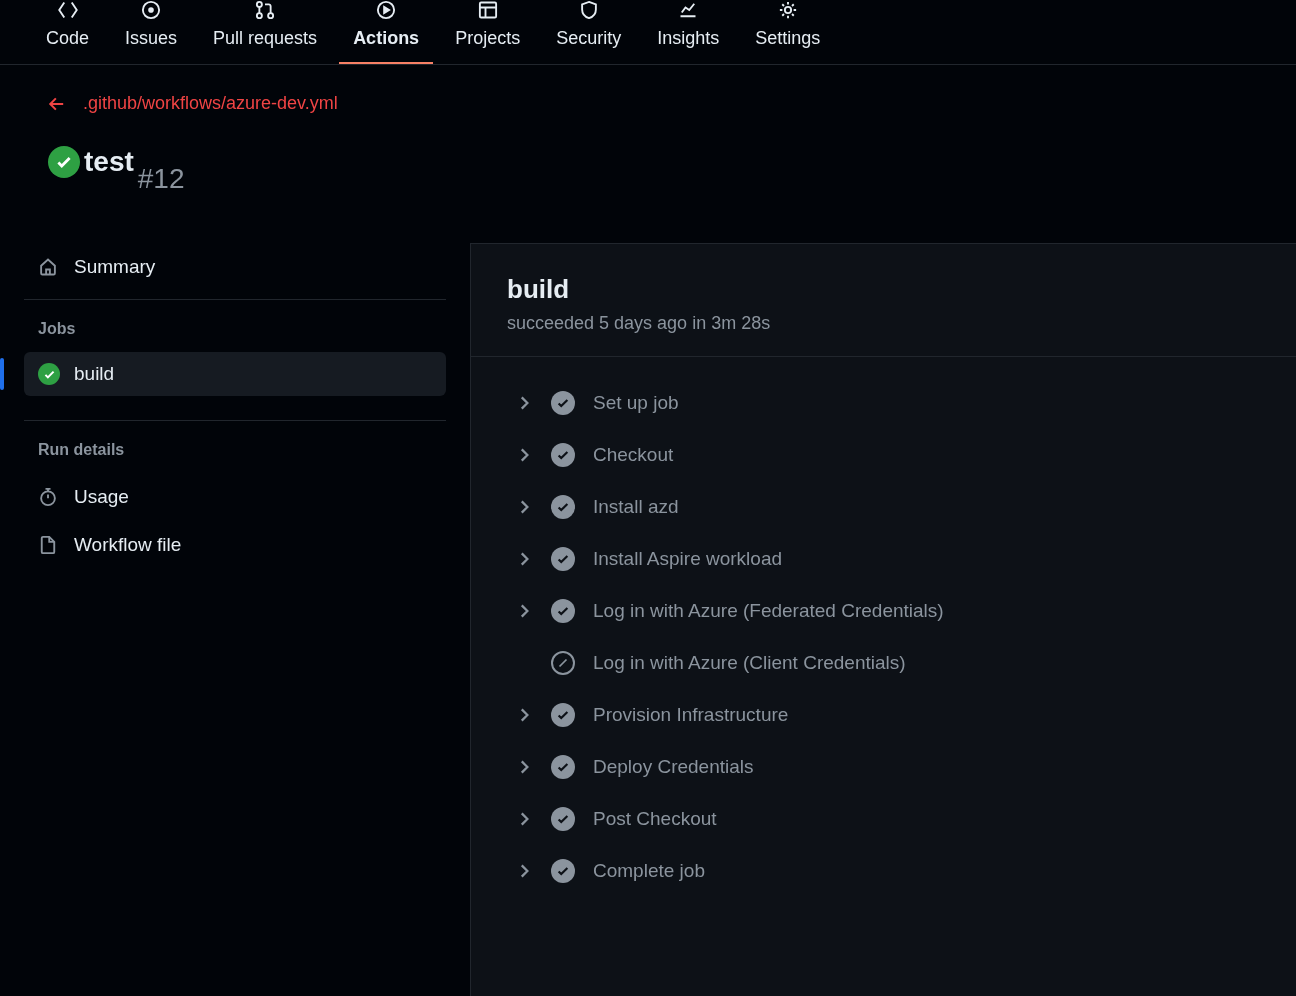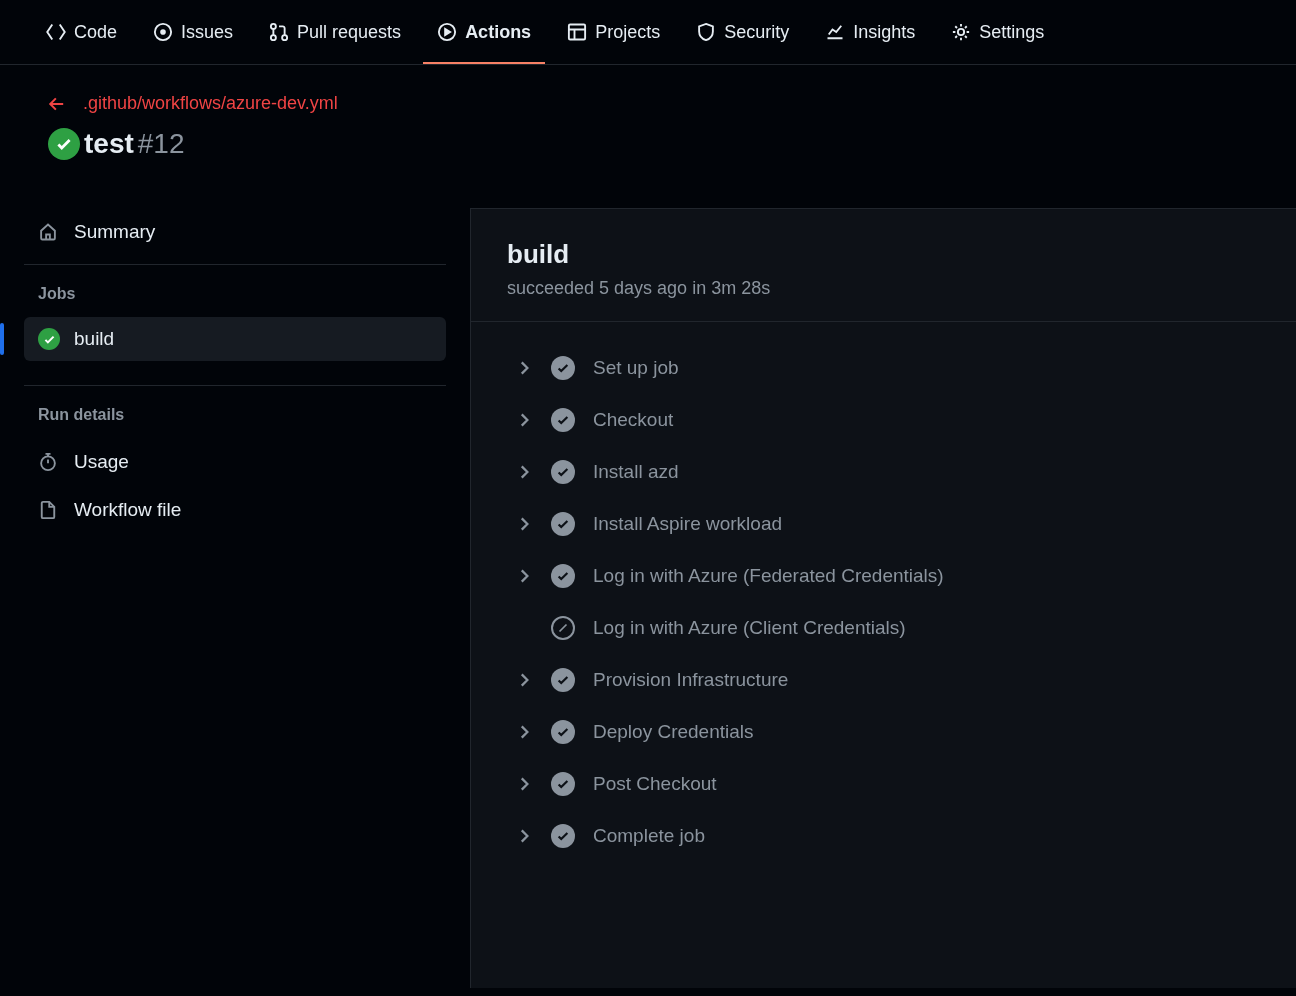--- a/index.html
+++ b/index.html
@@ -25,20 +25,21 @@
   .topnav-item {
     display:flex;
     align-items:center;
     gap:8px;
     padding:0 14px;
     height:64px;
     color:#e6edf3;
     font-size:18px;
     cursor:pointer;
     position:relative;
+    flex-direction:column;
   }
   .topnav-item.active {
     font-weight:600;
   }
   .topnav-item.active::after {
     content:"";
     position:absolute;
     left:0; right:0; bottom:0;
     height:2px;
     background:#f78166;
@@ -74,20 +75,21 @@
   .status-circle svg { width:18px; height:18px; color:#fff; }
   .run-title {
     font-size:28px;
     font-weight:700;
     color:#e6edf3;
   }
   .run-number {
     font-size:28px;
     font-weight:400;
     color:#8b949e;
+    margin-top:35px;
   }
 
   
   .body-wrap {
     display:flex;
     padding:40px 0 0 0;
   }
 
   
   .sidebar {

